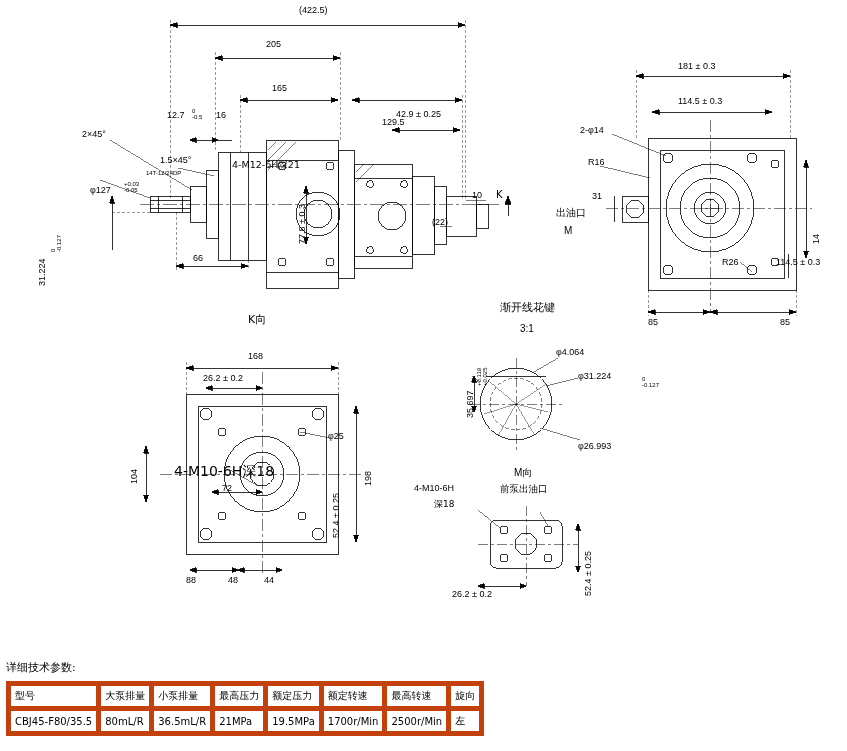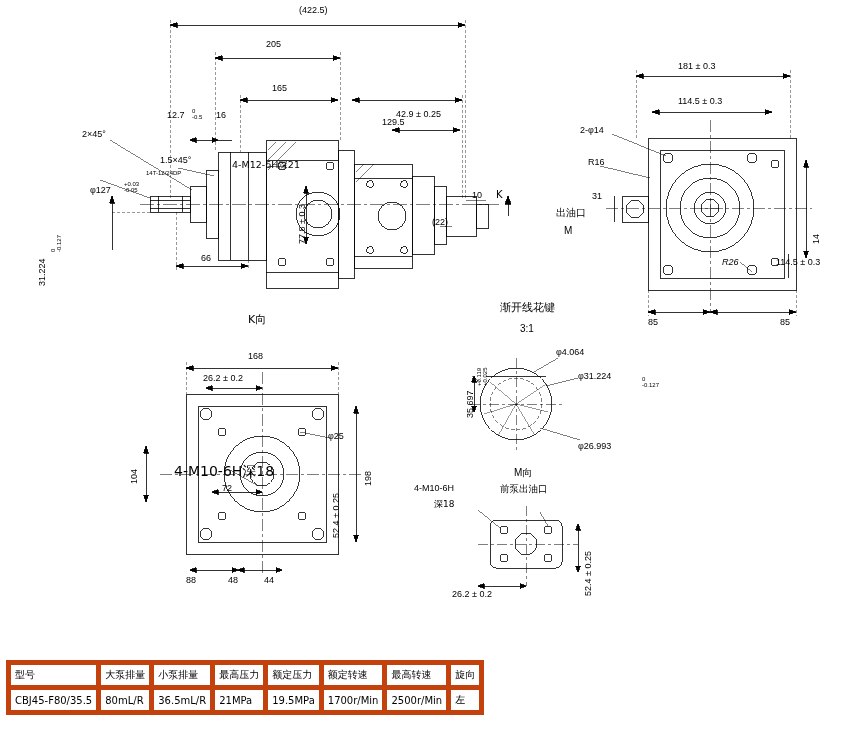--- a/index.html
+++ b/index.html
@@ -288,32 +288,32 @@
   <div class="lbl" style="left:82px;top:130px;">2×45°</div>
   <div class="lbl" style="left:160px;top:156px;">1.5×45°</div>
   <div class="lbl tiny" style="left:146px;top:170px;">14T-12/24DP</div>
   <div class="lbl cn" style="left:232px;top:160px;font-size:9.5px;">4-M12-6H深21</div>
   <div class="lbl" style="left:90px;top:186px;">φ127</div>
   <div class="lbl tiny" style="left:124px;top:181px;width:20px;white-space:pre;">+0.03
 -0.05</div>
   <div class="lbl rot" style="left:38px;top:286px;transform:rotate(-90deg);">31.224</div>
   <div class="lbl tiny rot" style="left:50px;top:252px;transform:rotate(-90deg);white-space:pre;">0
 -0.127</div>
-  <div class="lbl" style="left:201px;top:254px;">66</div>
+  <div class="lbl" style="left:193px;top:254px;">66</div>
   <div class="lbl rot" style="left:298px;top:244px;transform:rotate(-90deg);">77.8 ± 0.3</div>
   <div class="lbl" style="left:472px;top:191px;text-align:right;">10</div>
   <div class="lbl" style="left:432px;top:218px;">(22)</div>
   <div class="lbl cn" style="left:496px;top:190px;font-size:10px;">K</div>
   <div class="lbl cn" style="left:248px;top:314px;font-size:11px;">K向</div>
 
   <div class="lbl" style="left:678px;top:62px;">181 ± 0.3</div>
   <div class="lbl" style="left:678px;top:97px;">114.5 ± 0.3</div>
   <div class="lbl" style="left:580px;top:126px;">2-φ14</div>
   <div class="lbl" style="left:588px;top:158px;">R16</div>
-  <div class="lbl" style="left:722px;top:258px;font-style:italic;">R26</div>
+  <div class="lbl" style="left:722px;top:258px;">R26</div>
   <div class="lbl" style="left:592px;top:192px;">31</div>
   <div class="lbl" style="left:776px;top:258px;">114.5 ± 0.3</div>
   <div class="lbl rot" style="left:812px;top:244px;transform:rotate(-90deg);">14</div>
   <div class="lbl" style="left:648px;top:318px;">85</div>
   <div class="lbl" style="left:780px;top:318px;">85</div>
   <div class="lbl cn" style="left:556px;top:208px;font-size:10px;">出油口</div>
   <div class="lbl" style="left:564px;top:226px;font-size:10px;">M</div>
 
   <div class="lbl" style="left:248px;top:352px;">168</div>
   <div class="lbl" style="left:203px;top:374px;">26.2 ± 0.2</div>
@@ -339,20 +339,21 @@
   <div class="lbl" style="left:578px;top:442px;">φ26.993</div>
 
   <div class="lbl" style="left:514px;top:468px;font-size:10px;">M向</div>
   <div class="lbl cn" style="left:500px;top:484px;font-size:9.5px;">前泵出油口</div>
   <div class="lbl" style="left:414px;top:484px;">4-M10-6H</div>
   <div class="lbl cn" style="left:434px;top:500px;">深18</div>
   <div class="lbl" style="left:452px;top:590px;">26.2 ± 0.2</div>
   <div class="lbl rot" style="left:584px;top:596px;transform:rotate(-90deg);">52.4 ± 0.25</div>
 
   <div class="specs">
+    <div class="specs-title">详细技术参数:</div>
     <table class="spec">
       <thead>
         <tr>
           <td>型号</td>
           <td>大泵排量</td>
           <td>小泵排量</td>
           <td>最高压力</td>
           <td>额定压力</td>
           <td>额定转速</td>
           <td>最高转速</td>

